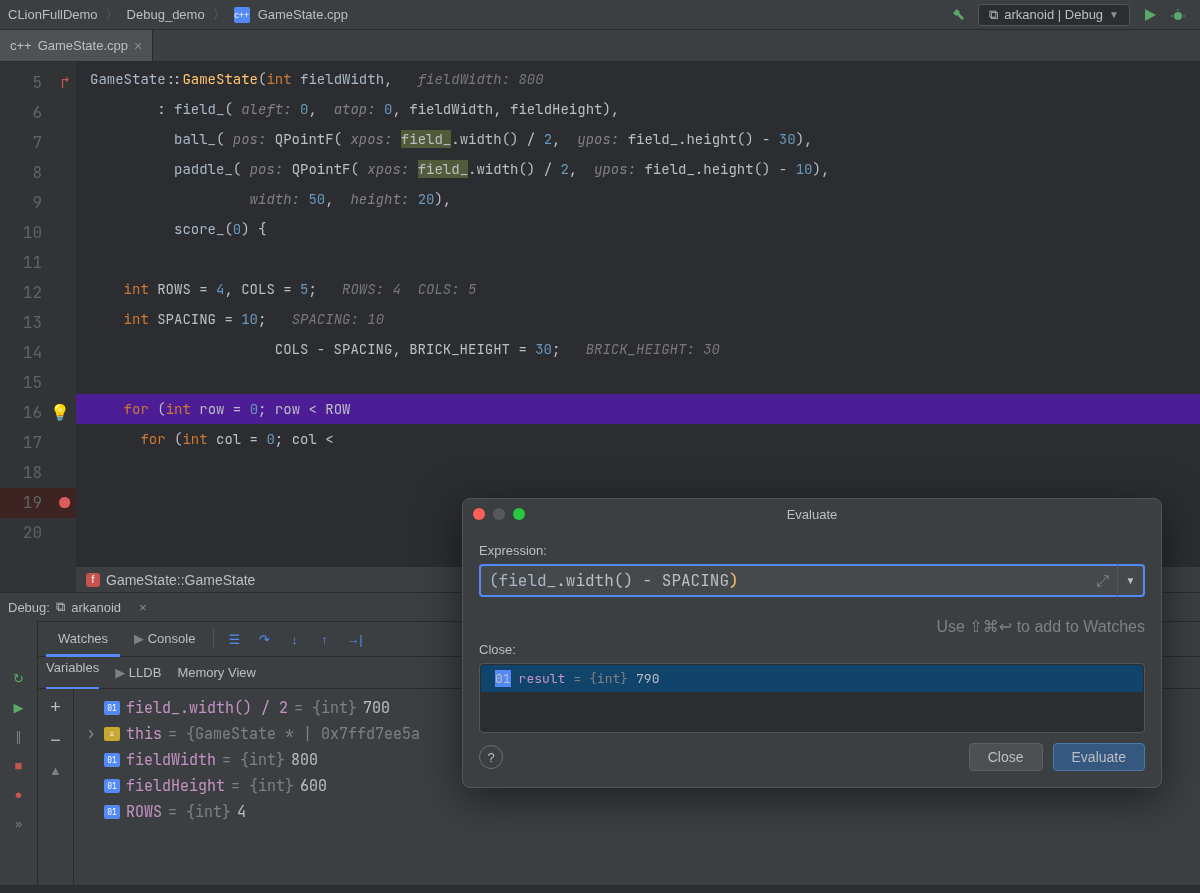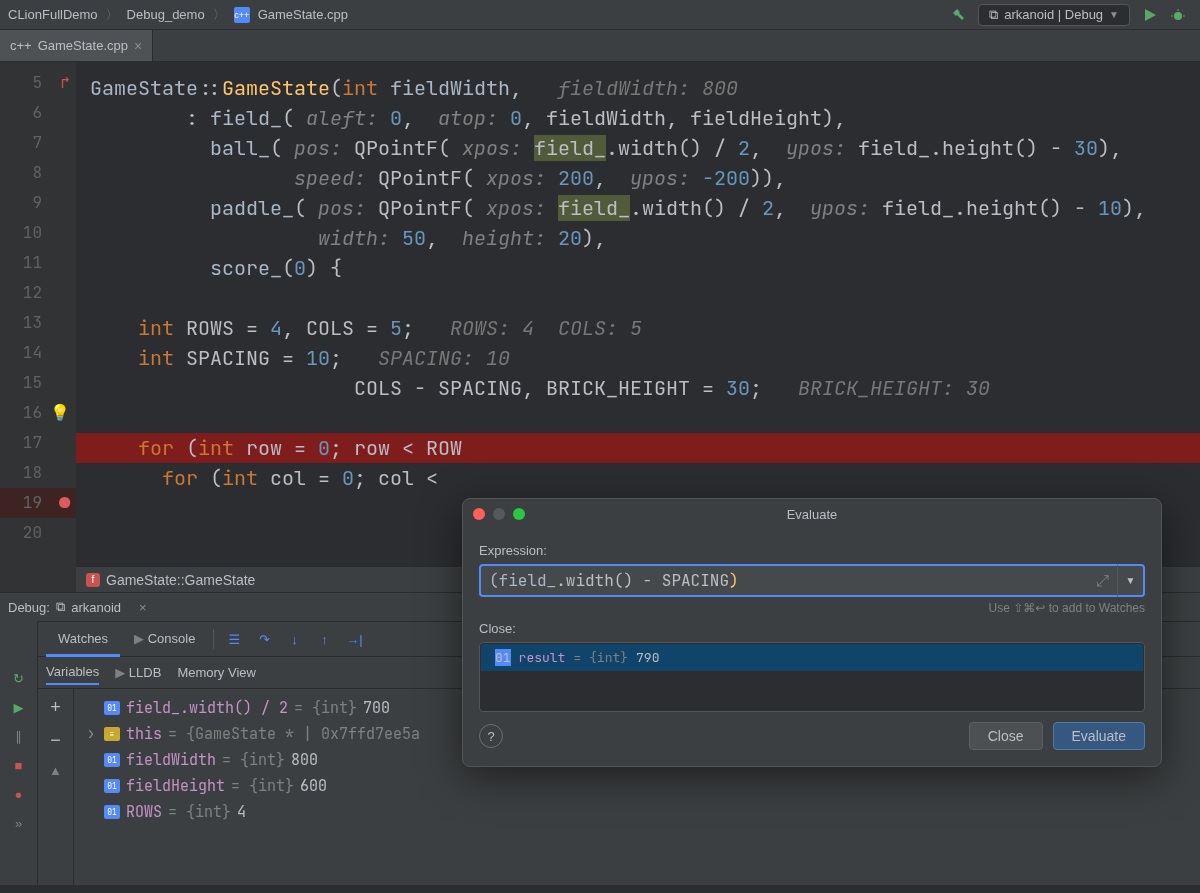--- a/index.html
+++ b/index.html
@@ -80,26 +80,26 @@
   text-align: right;
   user-select: none;
   position: relative;
 }
 .gutter .ln { height: 30px; line-height: 30px; padding-right: 34px; position: relative; }
 .gutter .ln.bp { background: #3e2323; }
 .gutter .gutter-icon { position: absolute; right: 6px; top: 50%; transform: translateY(-50%); }
 .code {
   flex: 1;
   font-family: "JetBrains Mono","Menlo",monospace;
-  font-size: 20px;
-  padding-top: 11px;
+  font-size: 14px;
+  padding-top: 2px;
   position: relative;
 }
 .code .line { height: 30px; line-height: 30px; white-space: pre; padding-left: 14px; position: relative; }
-.code .line.current { background: #7f1d1d; }
+.code .line.current { background: #4c1d95; }
 .kw { color: #cc7832; }
 .fn { color: #ffc66d; }
 .id { color: #a9b7c6; }
 .lit { color: #6897bb; }
 .cmt, .hint { color: #787878; font-style: italic; }
 .param { color: #808080; font-style: italic; }
 .hl { background: #515b3a; }
 .sel { background: #214283; }
 .nav-crumb {
   position: absolute;
@@ -145,21 +145,21 @@
 .debug-tabs .dt { padding: 0 12px; height: 36px; line-height: 36px; }
 .debug-tabs .dt.active { border-bottom: 3px solid #548af7; }
 .debug-tabs .sep { width: 1px; height: 20px; background: #555; margin: 0 4px; }
 .debug-views {
   height: 32px;
   display: flex; align-items: center;
   padding: 0 8px; gap: 16px;
   border-bottom: 1px solid #2b2b2b;
 }
 .debug-views .v { color: #bcbec4; }
-.debug-views .v.active { border-bottom: 2px solid #548af7; padding-bottom: 4px; margin-top: 4px; text-align: right;}
+.debug-views .v.active { border-bottom: 2px solid #548af7; padding-bottom: 12px; margin-top: 4px; text-align: right;}
 .debug-content {
   flex: 1;
   display: flex;
 }
 .debug-actions {
   width: 36px;
   border-right: 1px solid #2b2b2b;
   display: flex; flex-direction: column; align-items: center;
   padding-top: 8px; gap: 12px;
 }
@@ -205,21 +205,21 @@
   border: 2px solid #548af7;
   border-right: none;
   border-radius: 4px 0 0 4px;
   background: #45494b;
   padding: 4px 8px;
   font-family: "JetBrains Mono","Menlo",monospace;
   font-size: 16px;
   display: flex; align-items: center; justify-content: space-between;
 }
 .dialog .expr-drop { width: 28px; border: 2px solid #548af7; border-left: 1px solid #555; border-radius: 0 4px 4px 0; background: #45494b; display: flex; align-items: center; justify-content: center; }
-.dialog .tip { text-align: right; color: #808080; font-size: 12px; margin-top: 4px; }
+.dialog .tip { text-align: right; color: #808080; font-size: 16px; margin-top: 20px; }
 .dialog .result-box {
   border: 1px solid #555;
   border-radius: 4px;
   background: #2b2d30;
   height: 70px;
   margin-top: 4px;
 }
 .dialog .result-box .rrow {
   display: flex; align-items: center;
   padding: 5px 14px;
@@ -309,21 +309,20 @@
     <div class="ln">16<span class="gutter-icon" style="color:#f0a732">💡</span></div>
     <div class="ln">17</div>
     <div class="ln">18</div>
     <div class="ln bp">19<span class="gutter-icon" style="color:#db5c5c;font-size:18px">●</span></div>
     <div class="ln">20</div>
   </div>
   <div class="code">
     <div class="line"><span class="id">GameState</span><span>::</span><span class="fn">GameState</span><span>(</span><span class="kw">int</span><span class="id"> fieldWidth</span><span>,   </span><span class="hint">fieldWidth: 800</span></div>
     <div class="line"><span>        : </span><span class="id">field_</span><span>( </span><span class="param">aleft:</span><span class="lit"> 0</span><span>,  </span><span class="param">atop:</span><span class="lit"> 0</span><span>, fieldWidth, fieldHeight),</span></div>
     <div class="line"><span>          </span><span class="id">ball_</span><span>( </span><span class="param">pos:</span><span> QPointF( </span><span class="param">xpos:</span><span> </span><span class="hl">field_</span><span>.width() / </span><span class="lit">2</span><span>,  </span><span class="param">ypos:</span><span> field_.height() - </span><span class="lit">30</span><span>),</span></div>
-    <div class="line"><span>                 </span><span class="param">speed:</span><span> QPointF( </span><span class="param">xpos:</span><span class="lit"> 200</span><span>,  </span><span class="param">ypos:</span><span class="lit"> -200</span><span>)),</span></div>
     <div class="line"><span>          </span><span class="id">paddle_</span><span>( </span><span class="param">pos:</span><span> QPointF( </span><span class="param">xpos:</span><span> </span><span class="hl">field_</span><span>.width() / </span><span class="lit">2</span><span>,  </span><span class="param">ypos:</span><span> field_.height() - </span><span class="lit">10</span><span>),</span></div>
     <div class="line"><span>                   </span><span class="param">width:</span><span class="lit"> 50</span><span>,  </span><span class="param">height:</span><span class="lit"> 20</span><span>),</span></div>
     <div class="line"><span>          </span><span class="id">score_</span><span>(</span><span class="lit">0</span><span>) {</span></div>
     <div class="line"></div>
     <div class="line"><span>    </span><span class="kw">int</span><span> ROWS = </span><span class="lit">4</span><span>, COLS = </span><span class="lit">5</span><span>;   </span><span class="hint">ROWS: 4  COLS: 5</span></div>
     <div class="line"><span>    </span><span class="kw">int</span><span> SPACING = </span><span class="lit">10</span><span>;   </span><span class="hint">SPACING: 10</span></div>
     <div class="line"><span>                      COLS - SPACING, BRICK_HEIGHT = </span><span class="lit">30</span><span>;   </span><span class="hint">BRICK_HEIGHT: 30</span></div>
     <div class="line"></div>
     <div class="line current"><span>    </span><span class="kw">for</span><span> (</span><span class="kw">int</span><span> row = </span><span class="lit">0</span><span>; row &lt; ROW</span></div>
     <div class="line"><span>      </span><span class="kw">for</span><span> (</span><span class="kw">int</span><span> col = </span><span class="lit">0</span><span>; col &lt;</span></div>

